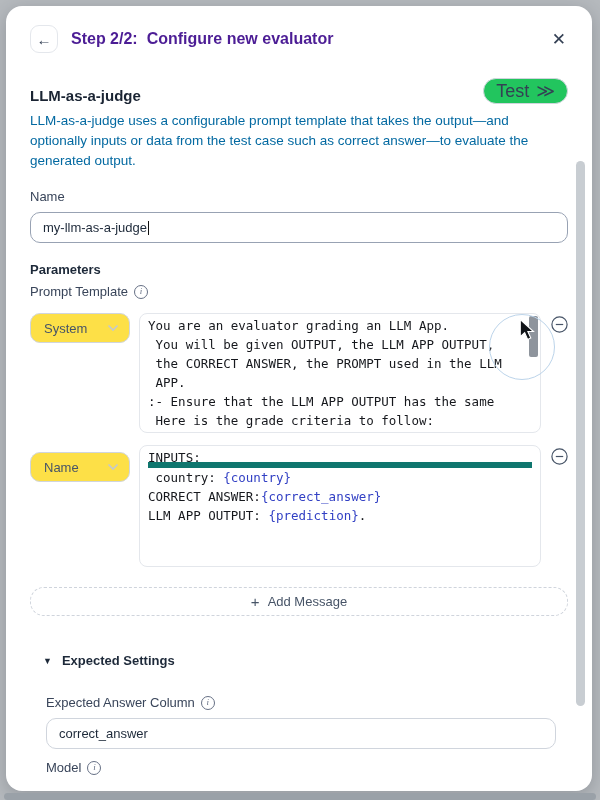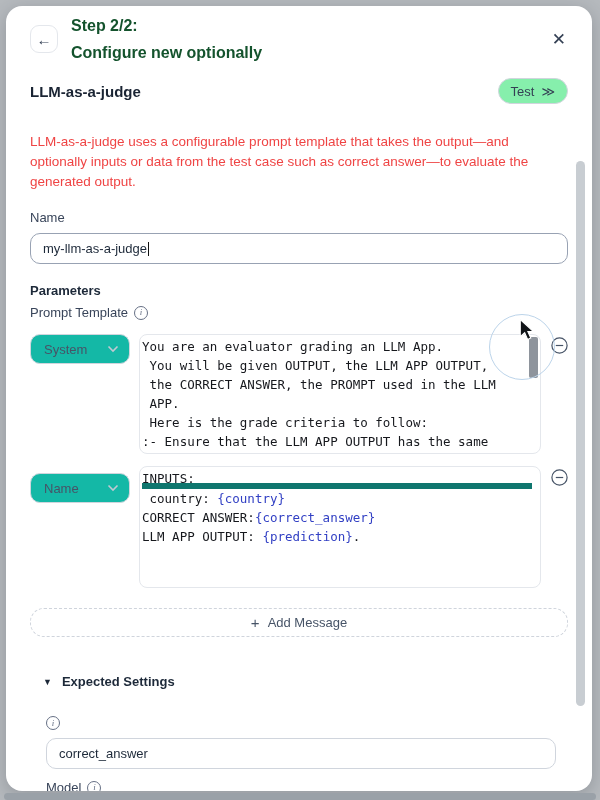--- a/index.html
+++ b/index.html
@@ -17,32 +17,32 @@
     padding:0 24px;
     overflow:hidden;
   }
   
   .hdr { display:flex; align-items:center; margin-top:19px; height:28px; }
   .back-btn {
     width:28px; height:28px; border:1px solid #e4e7ec; border-radius:9px;
     background:#fff; display:flex; align-items:center; justify-content:center;
     font-size:15px; color:#344054; cursor:pointer;
   }
-  .hdr-title { margin-left:13px; font-size:16px; font-weight:bold; color:#14532d; display:flex; gap:9px;flex-direction:column; }
+  .hdr-title { margin-left:13px; font-size:16px; font-weight:bold; color:#4c1d95; display:flex; gap:9px; }
   .close-btn { margin-left:auto; font-size:17px; color:#344054; cursor:pointer; line-height:1; padding:2px; }
 
   
-  .eval-row { display:flex; align-items:center; margin-top:25px; }
+  .eval-row { display:flex; align-items:flex-end; margin-top:25px; }
   .eval-title { font-size:15px; font-weight:bold; color:#1a2433; }
   .test-btn {
-    margin-left:auto; border:1px solid #d0d5dd; border-radius:13px; background:#86efac;
+    margin-left:auto; border:1px solid #d0d5dd; border-radius:13px; background:#22c55e;
     height:26px; padding:0 12px; display:flex; align-items:center; gap:7px;
-    font-size:13px; color:#344054; cursor:pointer;
-  }
-  .desc { margin-top:28px; font-size:13.5px; line-height:20px; color:#ef4444; max-width:528px; }
+    font-size:18px; color:#344054; cursor:pointer;
+  }
+  .desc { margin-top:7px; font-size:13.5px; line-height:20px; color:#0369a1; max-width:528px; }
 
   
   .field-label { font-size:13px; color:#39455a; margin-top:18px; }
   .sec-label { font-size:13px; font-weight:bold; color:#1d2939; }
   .text-input {
     width:100%; height:31px; border-radius:10px; border:1px solid #98a2b3;
     font-size:13px; color:#1d2939; padding:0 12px; margin-top:8px;
     display:flex; align-items:center; background:#fff;
   }
   .caret { display:inline-block; width:1px; height:14px; background:#111; margin-left:1px; vertical-align:middle; }
@@ -50,30 +50,30 @@
   .label-with-info { display:flex; align-items:center; gap:6px; }
   .info-icon {
     width:14px; height:14px; border:1px solid #667085; border-radius:50%;
     font-size:9px; color:#667085; display:inline-flex; align-items:center; justify-content:center;
     font-family:"Liberation Serif", serif; font-style:italic; line-height:1;
   }
 
   
   .msg-row { display:flex; align-items:flex-start; margin-top:14px; }
   .role-select {
-    width:100px; height:30px; border:1px solid #d0d5dd; border-radius:10px; background:#14b8a6;
+    width:100px; height:30px; border:1px solid #d0d5dd; border-radius:10px; background:#fde047;
     display:flex; align-items:center; padding:0 10px 0 13px; cursor:pointer; flex:none;
   }
   .role-select .lbl { font-size:13px; color:#475467; }
   .chev { margin-left:auto; }
   .editor {
     flex:1; margin-left:9px; border:1px solid #e4e7ec; border-radius:8px;
     background:#fff; position:relative; overflow:hidden;
     font-family:"DejaVu Sans Mono", monospace; font-size:12.5px; color:#16181d;
-    padding:2px 8px 0 2px;
+    padding:2px 8px 0 8px;
   }
   .editor .code-line { white-space:pre; line-height:19px; height:19px; }
   .editor .code-line:first-child { border-bottom:6px solid #0f766e; height:20px; }
   .editor .tok { color:#3240c4; }
   .ed-sys { height:120px; }
   .ed-usr { height:122px; }
   .ed-scrollthumb { position:absolute; top:2px; right:2px; width:9px; height:41px; background:#8e949c; border-radius:2px; }
   .remove-btn { flex:none; margin-left:10px; margin-top:3px; cursor:pointer; width:17px; height:17px; }
 
   
@@ -102,21 +102,21 @@
 <body>
 
 <div class="modal">
 
   <div class="hdr">
     <div class="back-btn">
       <span>←</span>
     </div>
     <div class="hdr-title">
       <span>Step 2/2:</span>
-      <span>Configure new optionally</span>
+      <span>Configure new evaluator</span>
     </div>
     <span class="close-btn">✕</span>
   </div>
 
   <div class="eval-row">
     <div class="eval-title">LLM-as-a-judge</div>
     <button class="test-btn">
       <span>Test</span>
       <span>≫</span>
     </button>
@@ -142,22 +142,22 @@
       <svg class="chev" width="12" height="8" viewBox="0 0 12 8">
           <path d="M1.5 1.5 L6 6 L10.5 1.5" fill="none" stroke="#c2c8d2" stroke-width="1.6"></path>
         </svg>
     </div>
     <div class="editor ed-sys">
       <div class="ed-scrollthumb"></div>
     <div class="code-line"><span>You are an evaluator grading an LLM App.</span></div>
         <div class="code-line"><span> You will be given OUTPUT, the LLM APP OUTPUT,</span></div>
         <div class="code-line"><span> the CORRECT ANSWER, the PROMPT used in the LLM</span></div>
         <div class="code-line"><span> APP.</span></div>
+        <div class="code-line"><span>:- Ensure that the LLM APP OUTPUT has the same</span></div>
         <div class="code-line"><span> Here is the grade criteria to follow:</span></div>
-        <div class="code-line"><span>:- Ensure that the LLM APP OUTPUT has the same</span></div>
         <div class="code-line"><span>meaning as the CORRECT ANSWER</span></div>
       </div>
     <svg class="remove-btn" viewBox="0 0 17 17">
       <circle cx="8.5" cy="8.5" r="7.6" fill="none" stroke="#475467" stroke-width="1.2"></circle>
       <line x1="4.8" y1="8.5" x2="12.2" y2="8.5" stroke="#475467" stroke-width="1.2"></line>
     </svg>
   </div>
 
   <div class="msg-row" style="margin-top:12px;">
     <div class="role-select" style="margin-top:7px;">
@@ -183,20 +183,21 @@
     <span>Add Message</span>
   </div>
 
   <div class="adv-hdr">
     <span class="tri">▼</span>
     <span class="sec-label">Expected Settings</span>
   </div>
 
   <div class="adv-body">
     <div class="field-label label-with-info adv-label">
+      <span>Expected Answer Column</span>
       <span class="info-icon">i</span>
     </div>
     <div class="text-input adv-input">
       <span>correct_answer</span>
     </div>
     <div class="field-label label-with-info model-label">
       <span>Model</span>
       <span class="info-icon">i</span>
     </div>
   </div>

